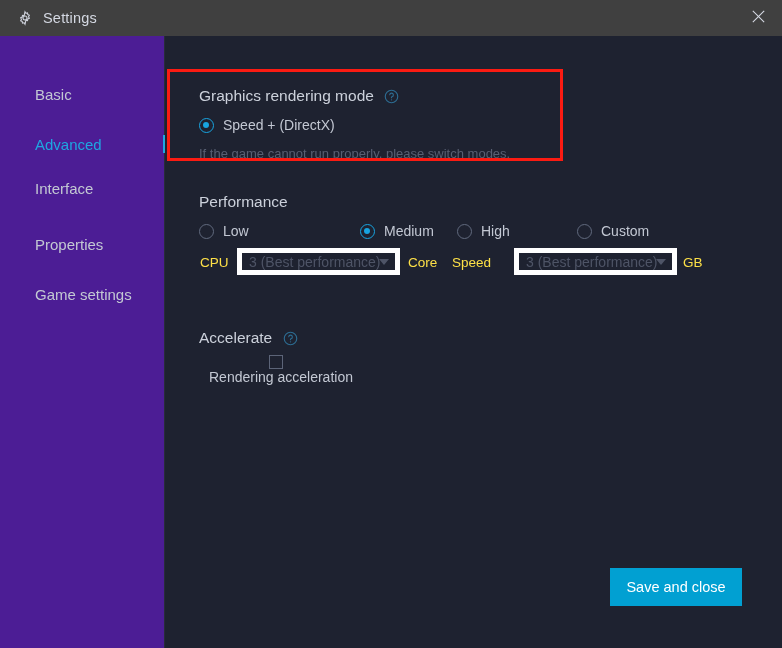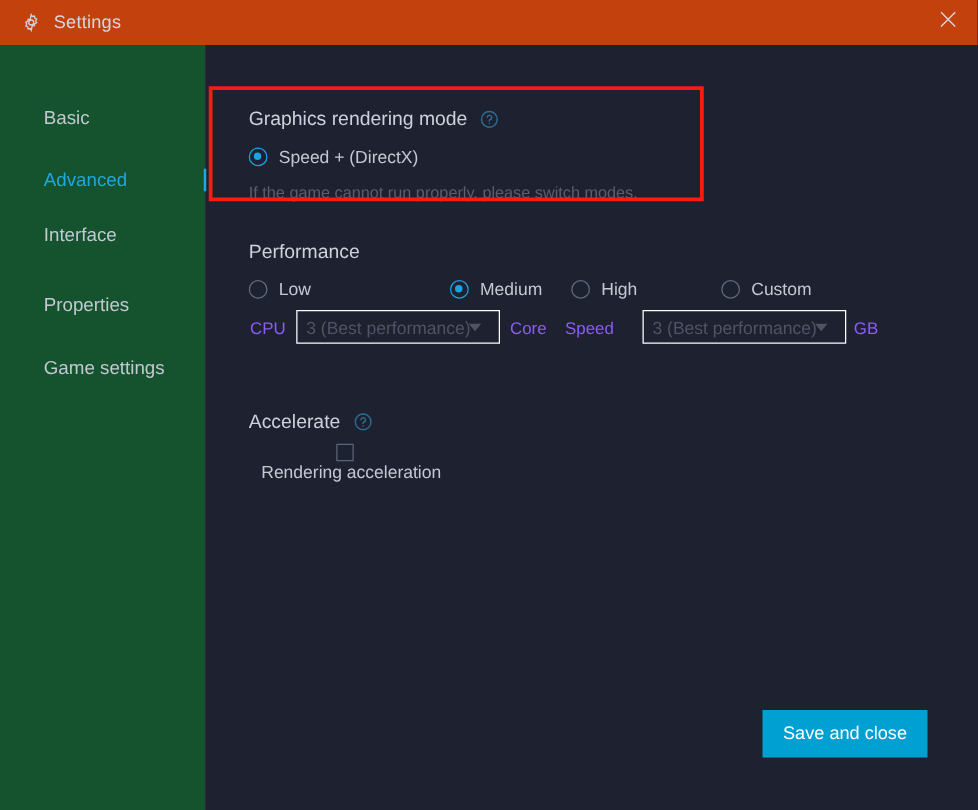--- a/index.html
+++ b/index.html
@@ -15,21 +15,21 @@
     color: #c8ccd6;
     position: relative;
     -webkit-font-smoothing: antialiased;
   }
 
   
   .titlebar {
     position: absolute;
     left: 0; top: 0;
     width: 782px; height: 36px;
-    background: #c2410c;
+    background: #404040;
     display: flex;
     align-items: center;
   }
   .title-gear {
     margin-left: 17px;
     width: 16px; height: 16px;
     display: block;
     color: #cfd3dd;
   }
   .title-text {
@@ -47,21 +47,21 @@
     justify-content: center;
     cursor: pointer;
     color: #d6dae4;
   }
 
   
   .sidebar {
     position: absolute;
     left: 0; top: 36px;
     width: 164px; height: 612px;
-    background: #14532d;
+    background: #4c1d95;
     border-right: 1px solid #282c3a;
   }
   .side-item {
     position: absolute;
     left: 35px;
     font-size: 15px;
     color: #c3c8d3;
     cursor: pointer;
     white-space: nowrap;
   }
@@ -155,27 +155,27 @@
   .checkbox .clabel {
     margin-left: 10px;
     font-size: 14px;
     color: #c3c8d3;
   }
 
   
   .flabel {
     position: absolute;
     font-size: 13.5px;
-    color: #8b5cf6;
+    color: #fde047;
     white-space: nowrap;
   }
   .select {
     position: absolute;
     height: 27px;
-    border: 1px solid #ffffff;
+    border: 5px solid #ffffff;
     box-sizing: border-box;
     background: transparent;
     display: flex;
     align-items: center;
     overflow: hidden;
     cursor: default;
   }
   .select .sval {
     font-size: 14px;
     color: #4e5466;

